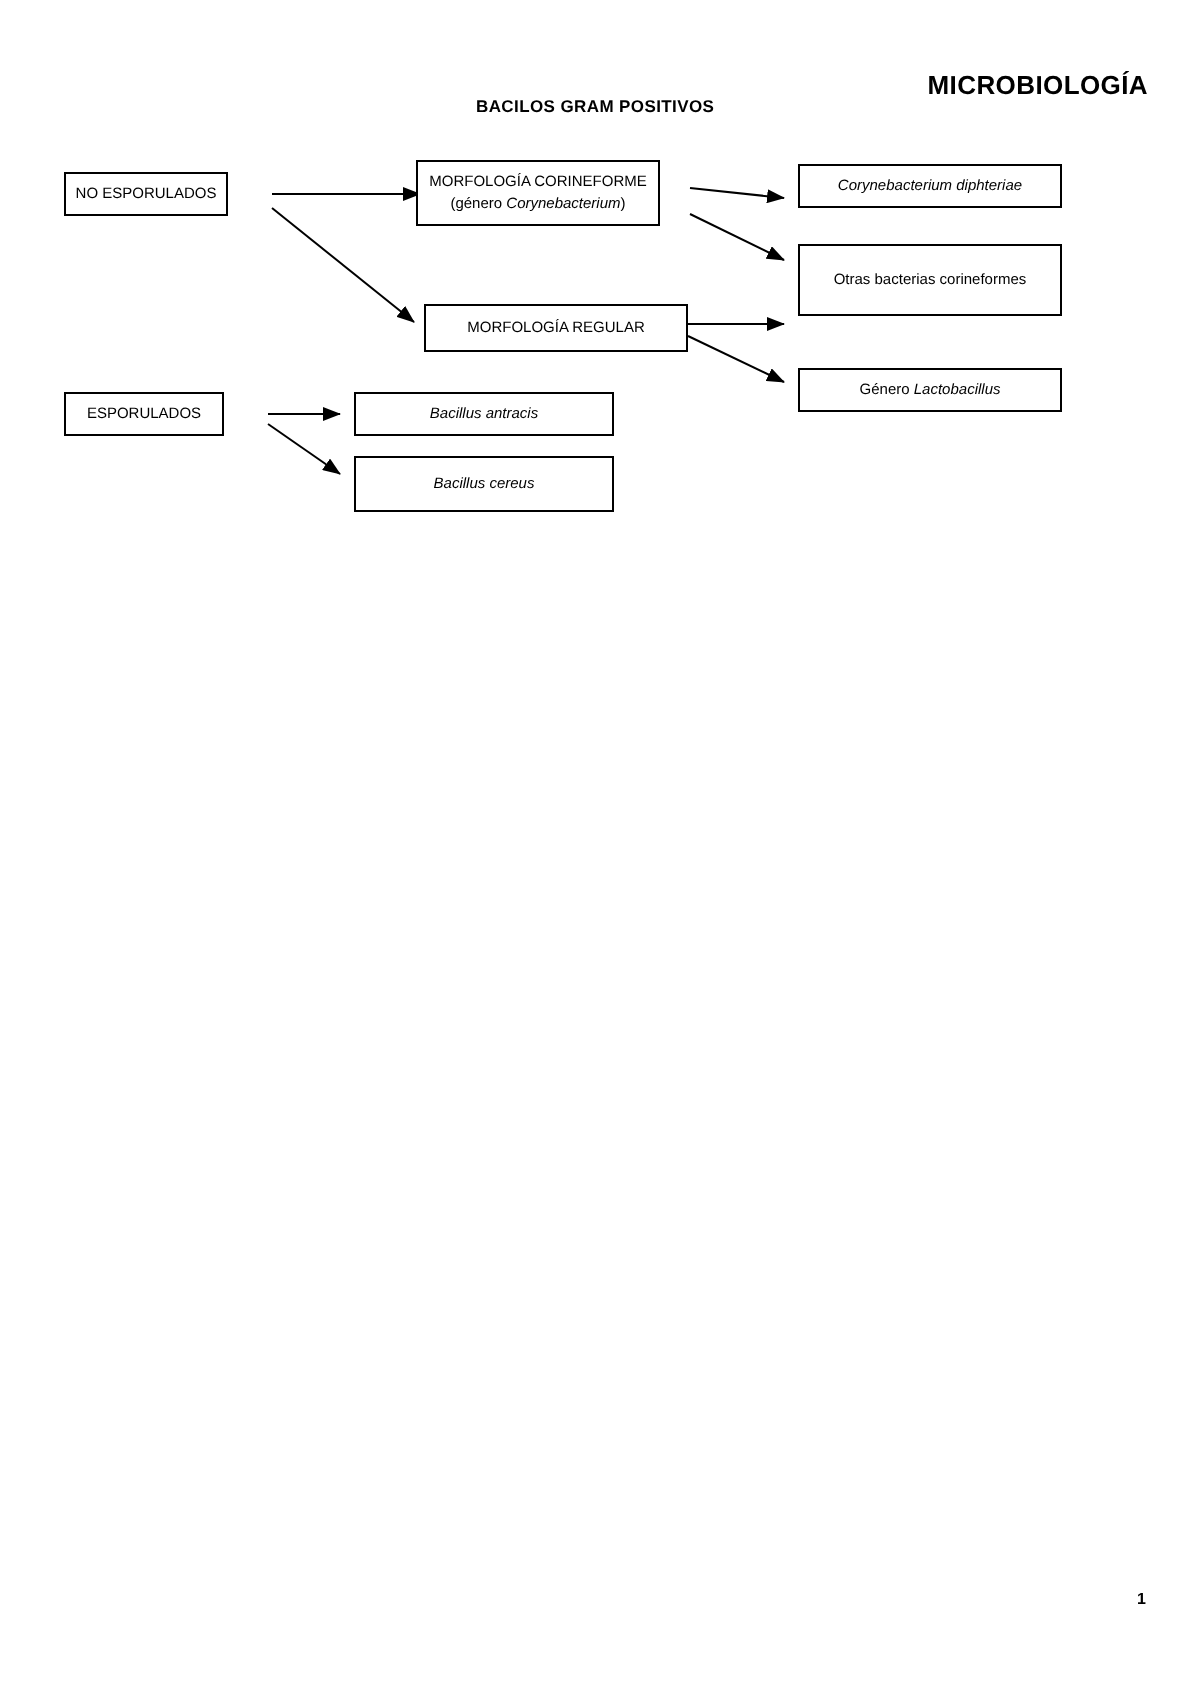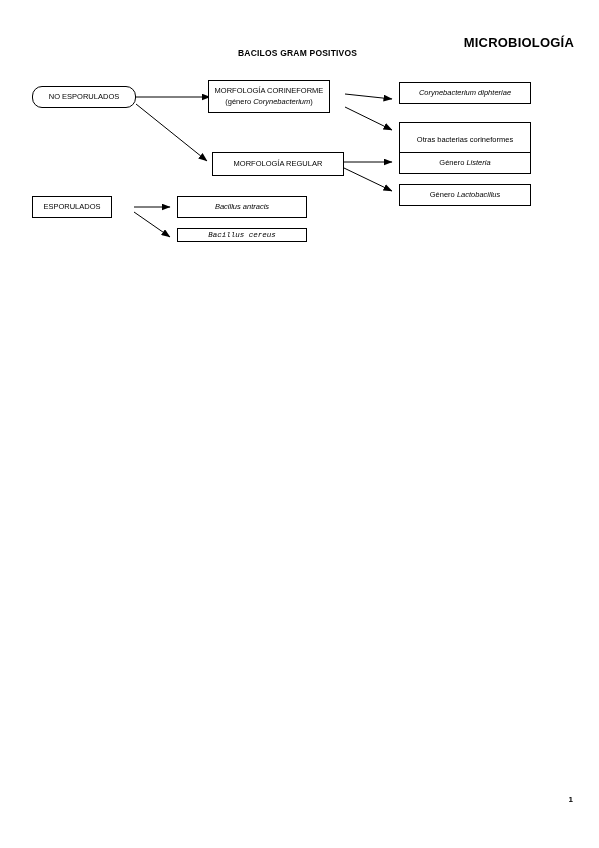--- a/index.html
+++ b/index.html
@@ -91,56 +91,53 @@
 
     <path d="M344,162 L392,162" stroke="#000000" stroke-width="1" fill="none" marker-end="url(#ah)"></path>
 
     <path d="M344,168 L392,191" stroke="#000000" stroke-width="1" fill="none" marker-end="url(#ah)"></path>
 
     <path d="M134,207 L170,207" stroke="#000000" stroke-width="1" fill="none" marker-end="url(#ah)"></path>
 
     <path d="M134,212 L170,237" stroke="#000000" stroke-width="1" fill="none" marker-end="url(#ah)"></path>
   </svg>
 
-  <div class="abs node" style="left:32px; top:86px; width:104px; height:22px;border-radius:10px;">
+  <div class="abs node" style="left:32px; top:86px; width:82px; height:22px;">
     <span class="line1">NO ESPORULADOS</span>
   </div>
 
   <div class="abs node" style="left:32px; top:196px; width:80px; height:22px;">
     <span class="line1">ESPORULADOS</span>
   </div>
 
   <div class="abs node" style="left:208px; top:80px; width:122px; height:33px;justify-content:center;">
     <span class="line1">MORFOLOGÍA CORINEFORME</span>
     <span class="line2"><span>(género </span><span class="ital">Corynebacterium</span><span>)</span></span>
   </div>
 
   <div class="abs node" style="left:212px; top:152px; width:132px; height:24px;">
     <span class="line1">MORFOLOGÍA REGULAR</span>
   </div>
 
   <div class="abs node" style="left:177px; top:196px; width:130px; height:22px;">
     <span class="line1 ital">Bacillus antracis</span>
   </div>
 
-  <div class="abs node" style="left:177px; top:228px; width:130px; height:14px;font-family:Liberation Mono, monospace;">
+  <div class="abs node" style="left:177px; top:228px; width:130px; height:28px;">
     <span class="line1 ital">Bacillus cereus</span>
   </div>
 
   <div class="abs node" style="left:399px; top:82px; width:132px; height:22px;">
     <span class="line1 ital">Corynebacterium diphteriae</span>
   </div>
 
   <div class="abs node" style="left:399px; top:122px; width:132px; height:36px;">
     <span class="line1">Otras bacterias corineformes</span>
   </div>
 
-  <div class="abs node" style="left:399px; top:152px; width:132px; height:22px;">
-    <span class="line1"><span>Género </span><span class="ital">Listeria</span></span>
-  </div>
 
   <div class="abs node" style="left:399px; top:184px; width:132px; height:22px;">
     <span class="line1"><span>Género </span><span class="ital">Lactobacillus</span></span>
   </div>
 
   <div class="abs page-num">1</div>
 
 </div>
 
 </body></html>

